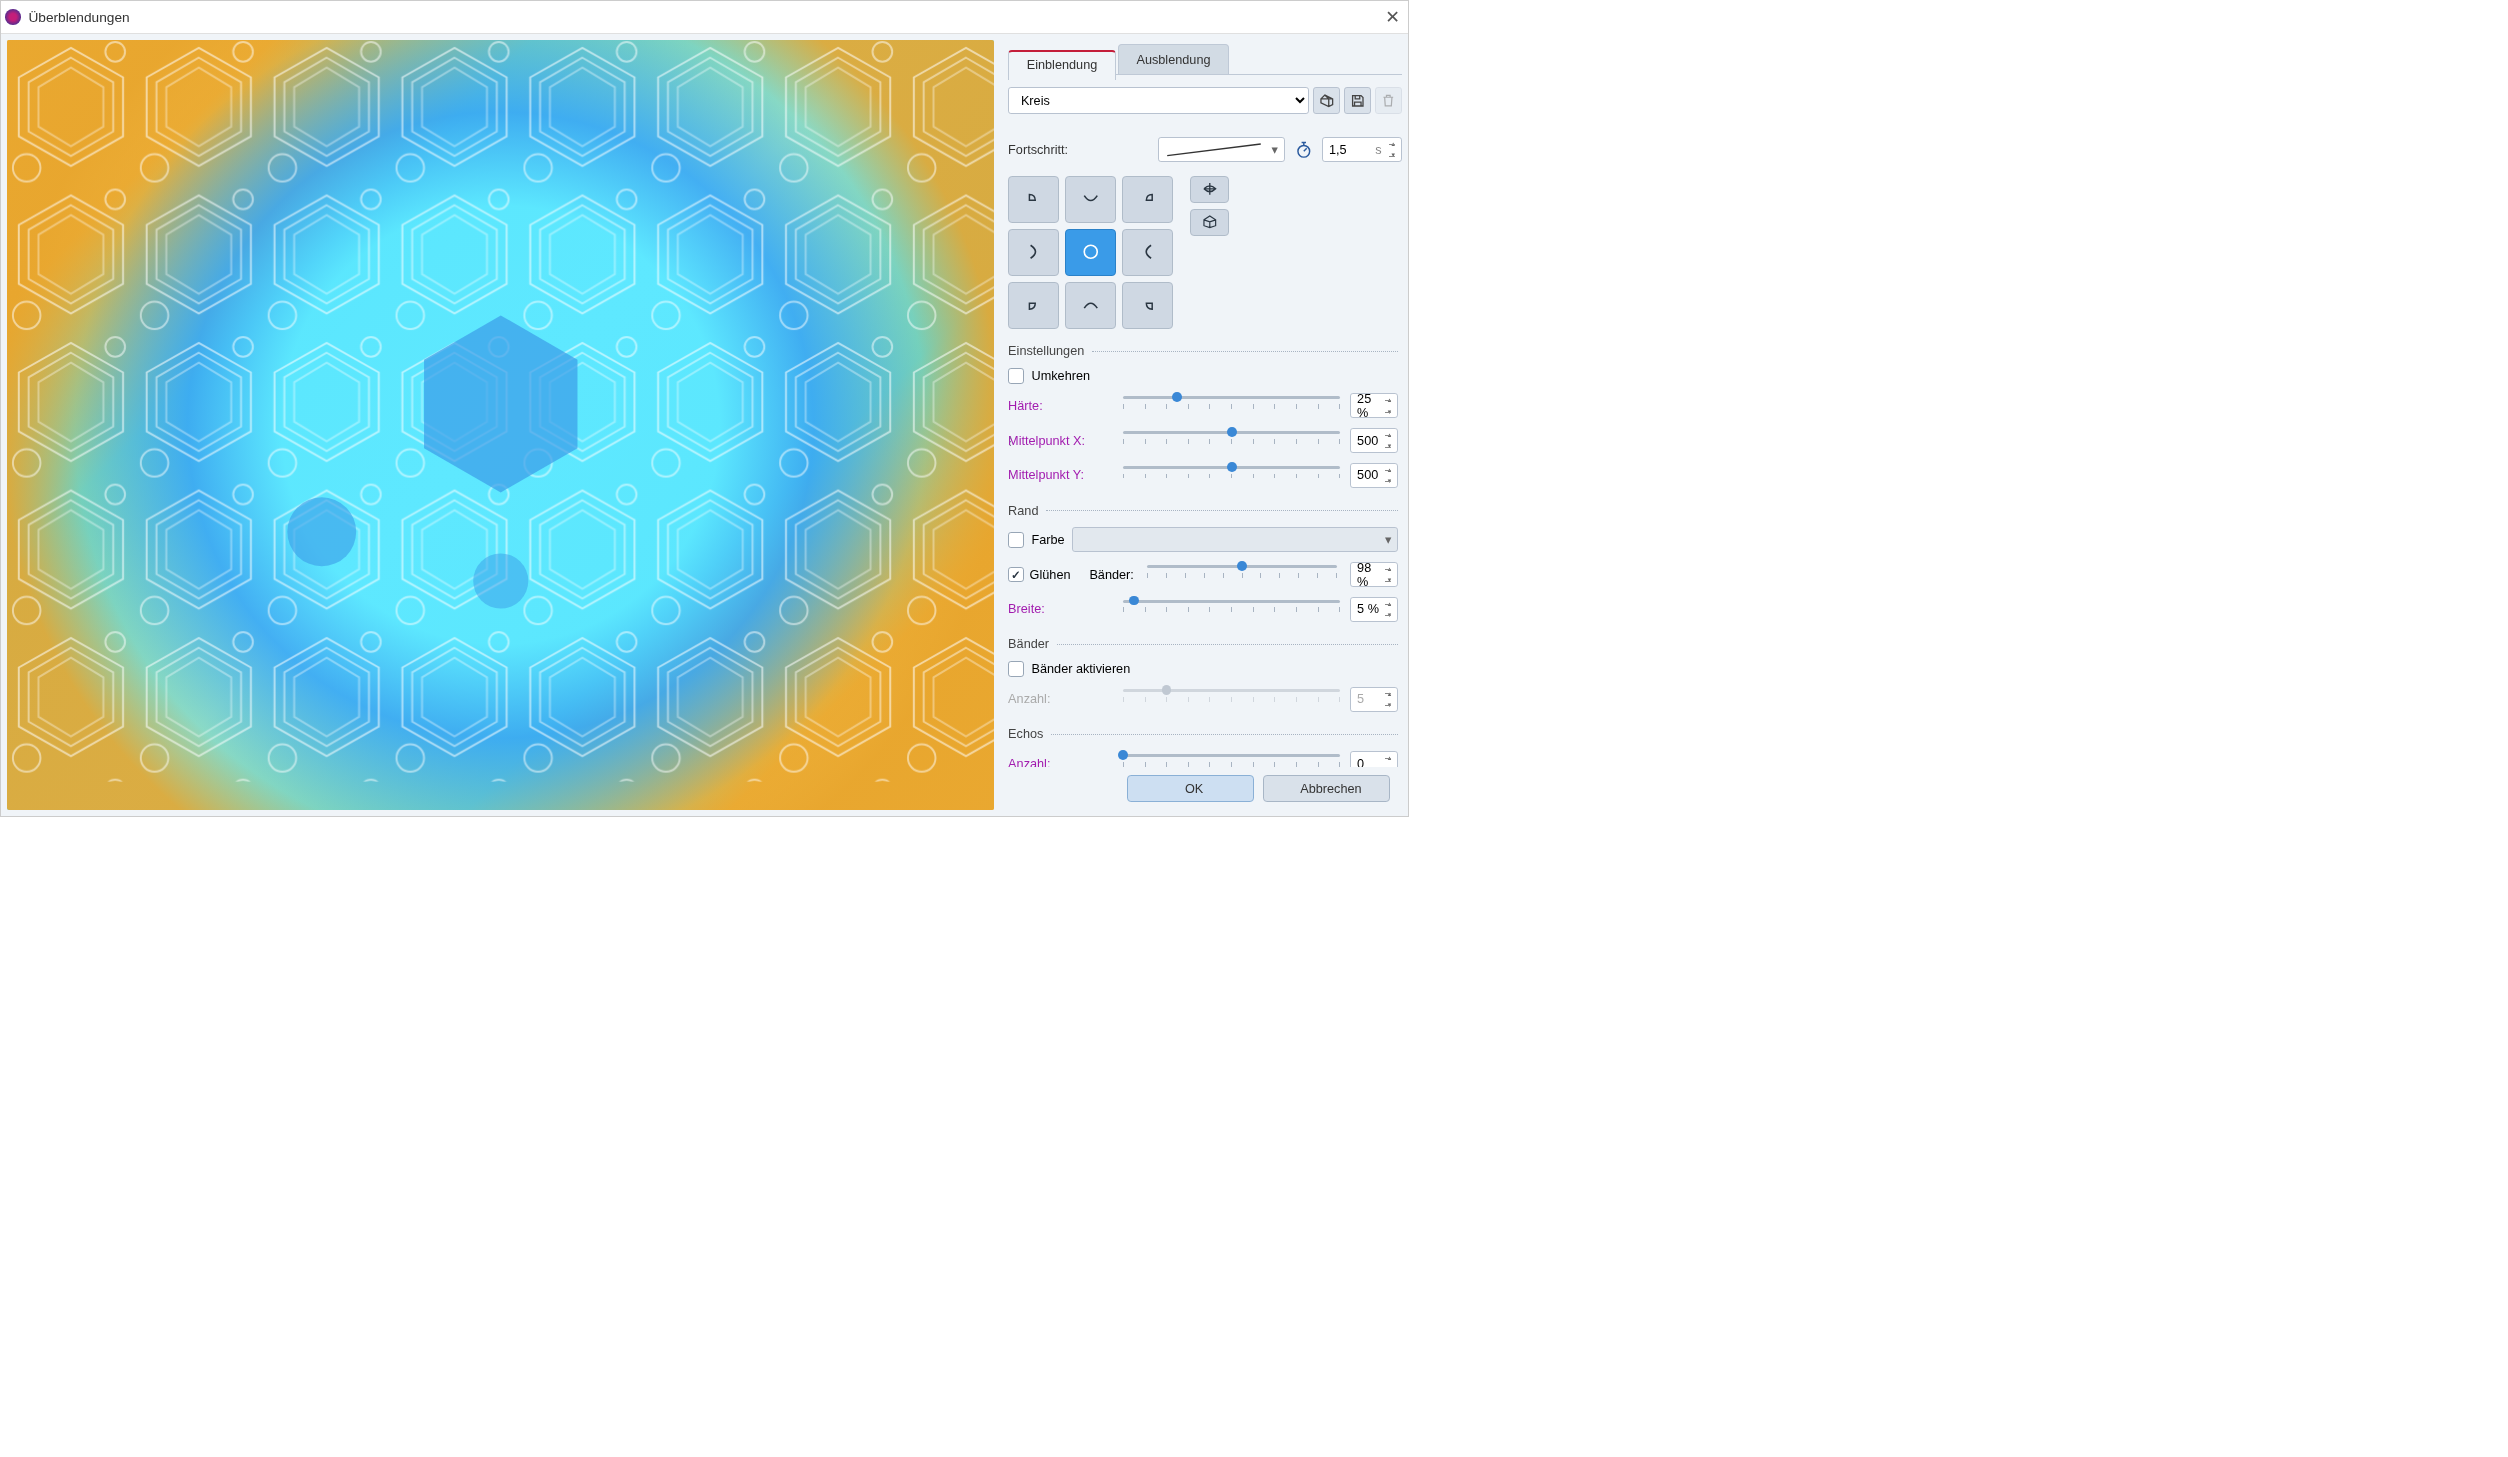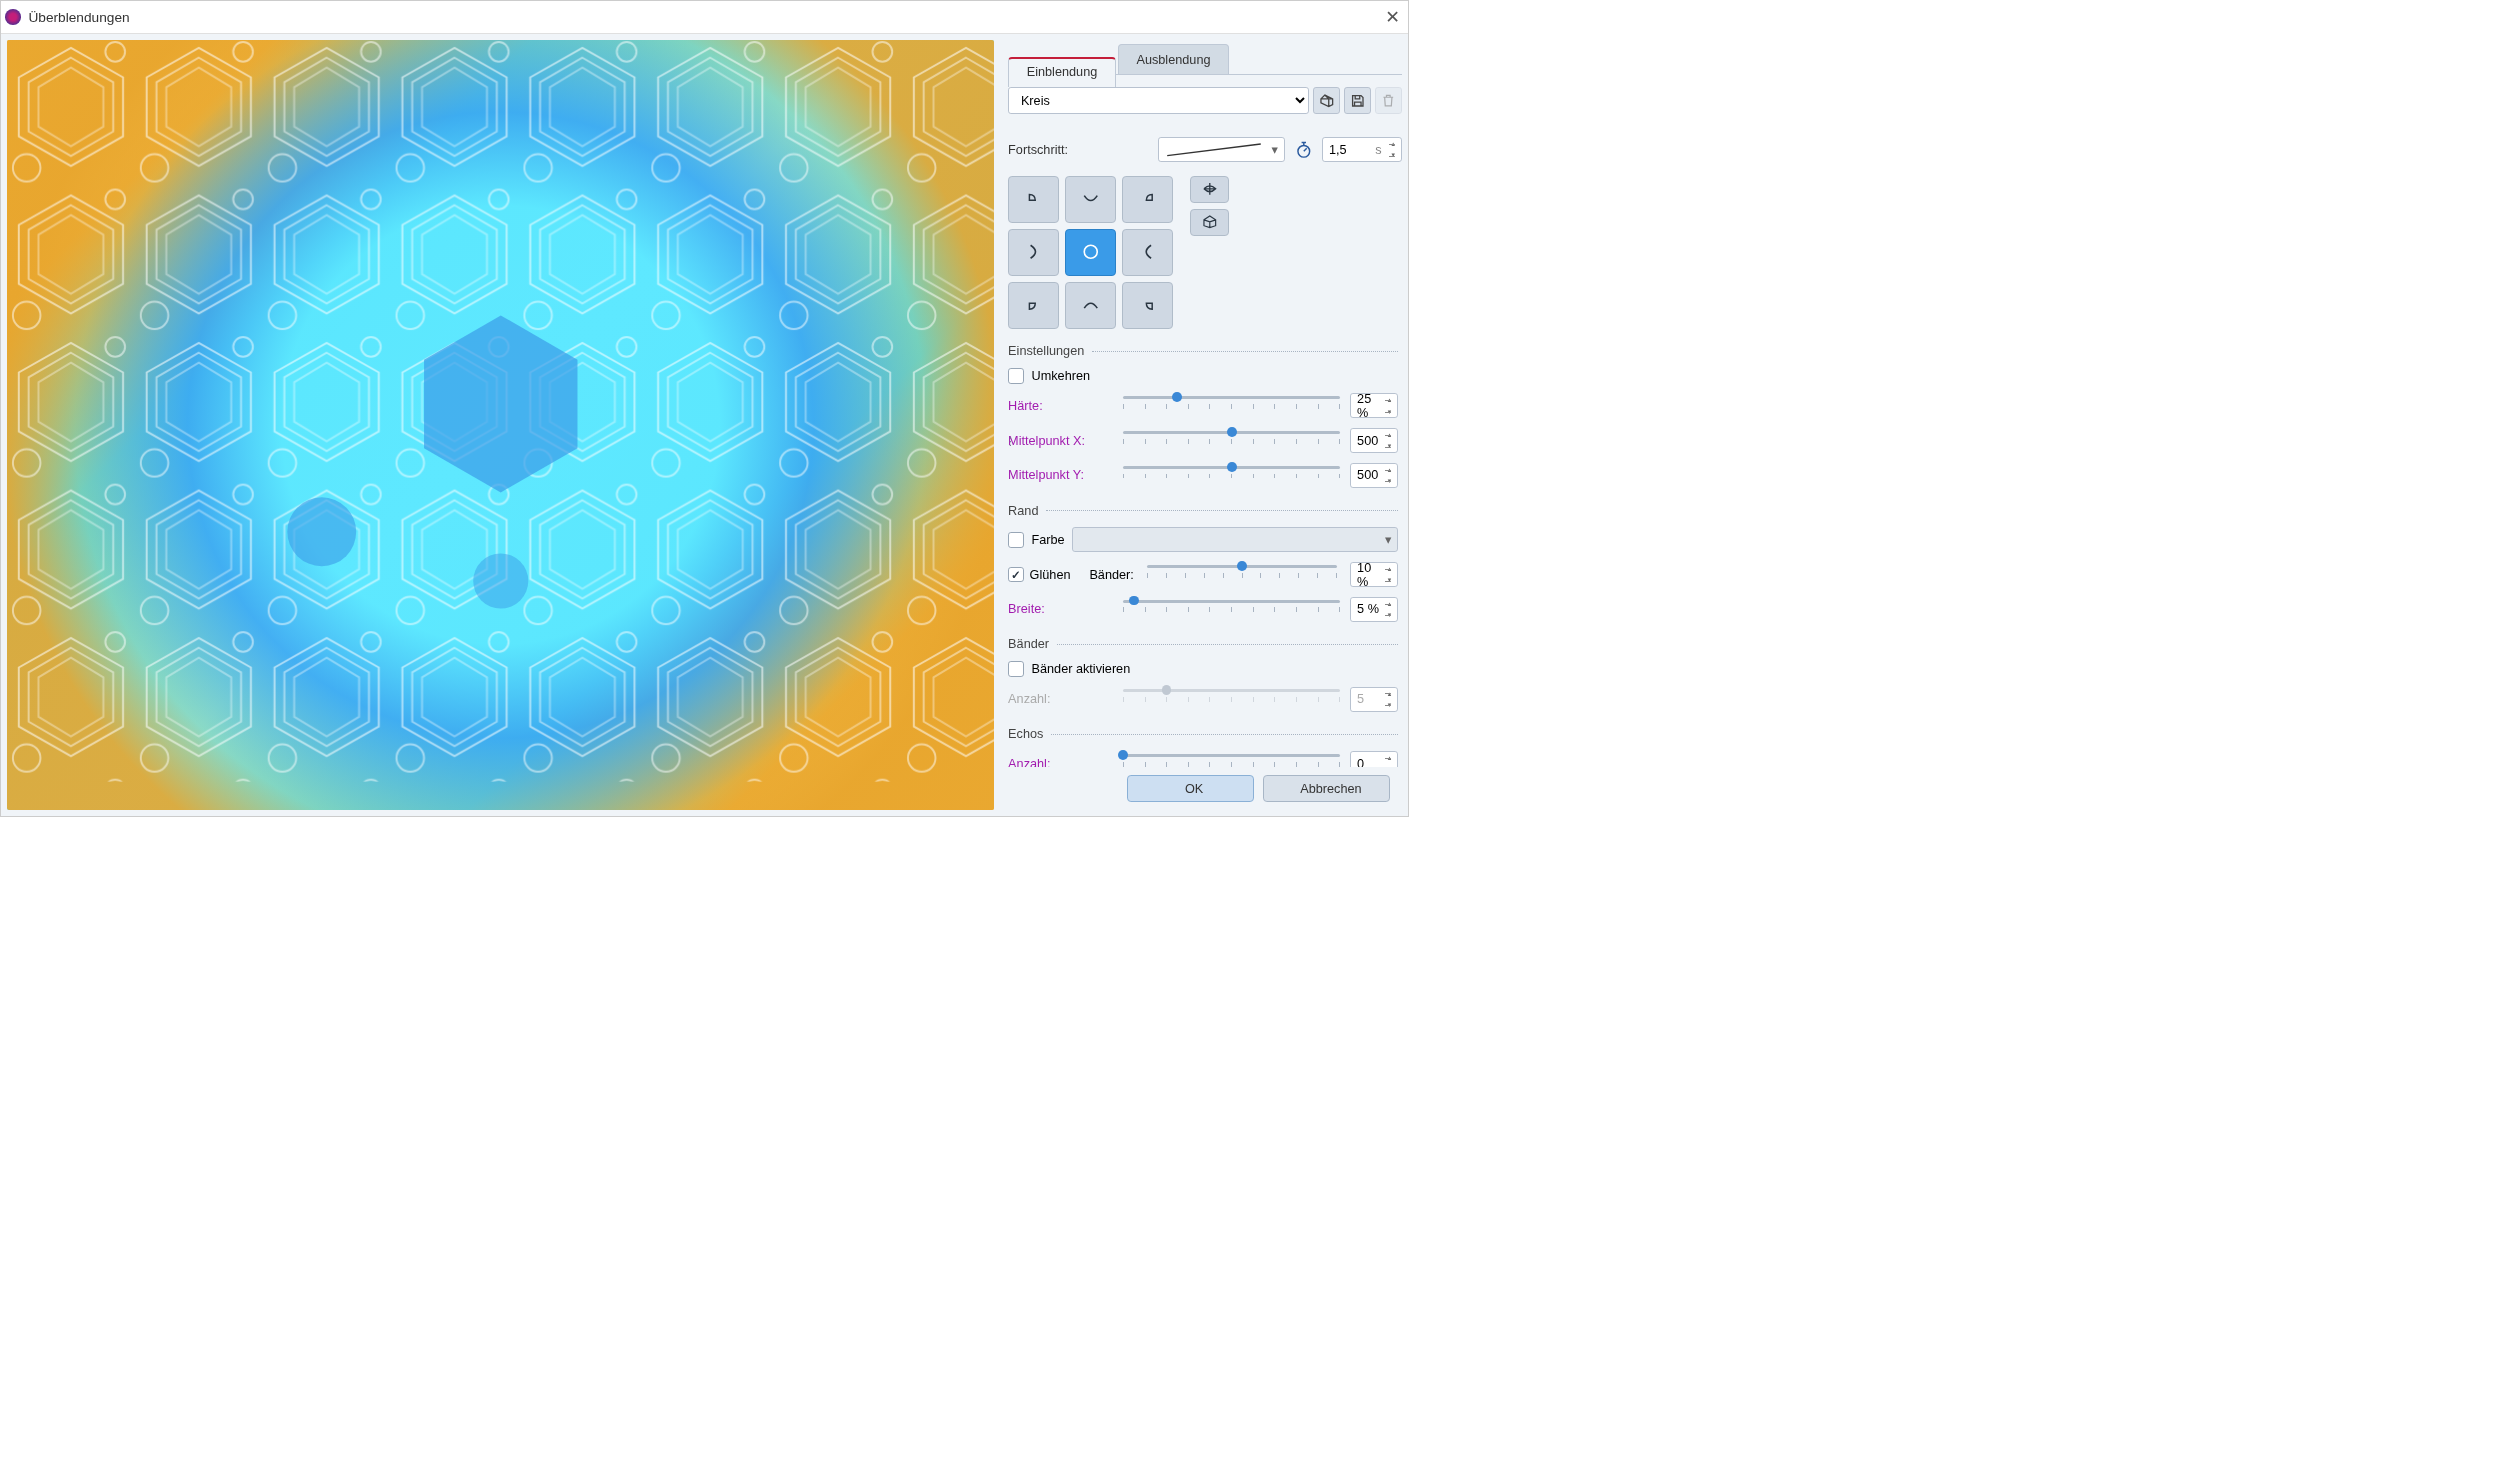--- a/index.html
+++ b/index.html
@@ -9,21 +9,21 @@
 .titlebar .app-icon { width: 15.6px; height: 15.6px; background: radial-gradient(circle, #c41e7a 30%, #5b2c8e 70%); border-radius: 50%; margin-right: 7.8px; }
 .titlebar .title { flex: 1; font-size: 13.7px; color: #333; }
 .titlebar .close { font-size: 17.6px; color: #555; cursor: pointer; padding: 0 3.9px; }
 .body { flex: 1; display: flex; padding: 5.9px; gap: 13.7px; overflow: hidden; }
 .preview { flex: 1; background: linear-gradient(135deg,#f4b942 0%,#e8a62e 15%,#3dd9f0 30%,#5ee8ff 50%,#3dd9f0 70%,#e8a62e 85%,#f4b942 100%); border-radius: 2px; position: relative; overflow: hidden; }
 .preview::before { content: ""; position: absolute; inset: 0; background: radial-gradient(circle at 50% 50%, rgba(94,232,255,.95) 0%, rgba(94,232,255,.9) 35%, rgba(61,161,240,.8) 50%, rgba(242,185,66,.3) 68%, rgba(232,166,46,.9) 80%); }
 .preview .hex-overlay { position: absolute; inset: 0; }
 .panel { width: 394px; display: flex; flex-direction: column; padding-top: 3.9px; }
 .tabs { display: flex; border-bottom: 1px solid #bfc9d6; }
 .tab { padding: 7.8px 17.6px; background: #d2dbe4; border: 1px solid #bfc9d6; border-bottom: none; margin-right: 2px; border-radius: 3.9px 3.9px 0 0; cursor: pointer; color: #333; }
-.tab.active { background: #f0f4f8; border-top: 2.9px solid #c41e3a; padding-top: 5.9px; position: relative; top: 13px; }
+.tab.active { background: #f0f4f8; border-top: 2.9px solid #c41e3a; padding-top: 5.9px; position: relative; top: 6px; }
 .tool-row { display: flex; gap: 3.9px; margin-top: 11.7px; align-items: center; }
 select.preset { flex: 1; height: 27px; background: #fff; border: 1px solid #b8c2d0; border-radius: 2.9px; padding: 0 7.8px; }
 .icon-btn { width: 27px; height: 27px; background: #d9e1ea; border: 1px solid #b8c2d0; border-radius: 2.9px; display: flex; align-items: center; justify-content: center; cursor: pointer; color: #444; }
 .icon-btn.disabled { opacity: .4; cursor: default; }
 .row { display: flex; align-items: center; gap: 7px; margin-top: 23px; }
 .row label { min-width: 59px; color: #333; }
 .curve-select { width: 127px; height: 25px; border: 1px solid #b8c2d0; background: #fff; border-radius: 2.9px; display: flex; align-items: center; justify-content: space-between; padding: 0 5.9px; }
 .curve-select svg { display: block; }
 .spinner { width: 48px; height: 25px; border: 1px solid #b8c2d0; background: #fff; border-radius: 2.9px; display: flex; align-items: center; padding: 0 17.6px 0 5.9px; position: relative; }
 .spinner .unit { color: #888; margin-left: auto; margin-right: 2px; }
@@ -334,21 +334,21 @@
                 <span></span>
                 <span></span>
                 <span></span>
                 <span></span>
                 <span></span>
                 <span></span>
               </div>
             <div class="thumb" style="left:50%"></div>
           </div>
           <div class="spinner">
-              <span>10 %</span>
+              <span>98 %</span>
               <div class="spin-arrows">
                 <span>▴</span>
                 <span>▾</span>
               </div>
             </div>
         </div>
 
         <div class="slider-row">
           <div class="label">Breite:</div>
           <div class="slider">

